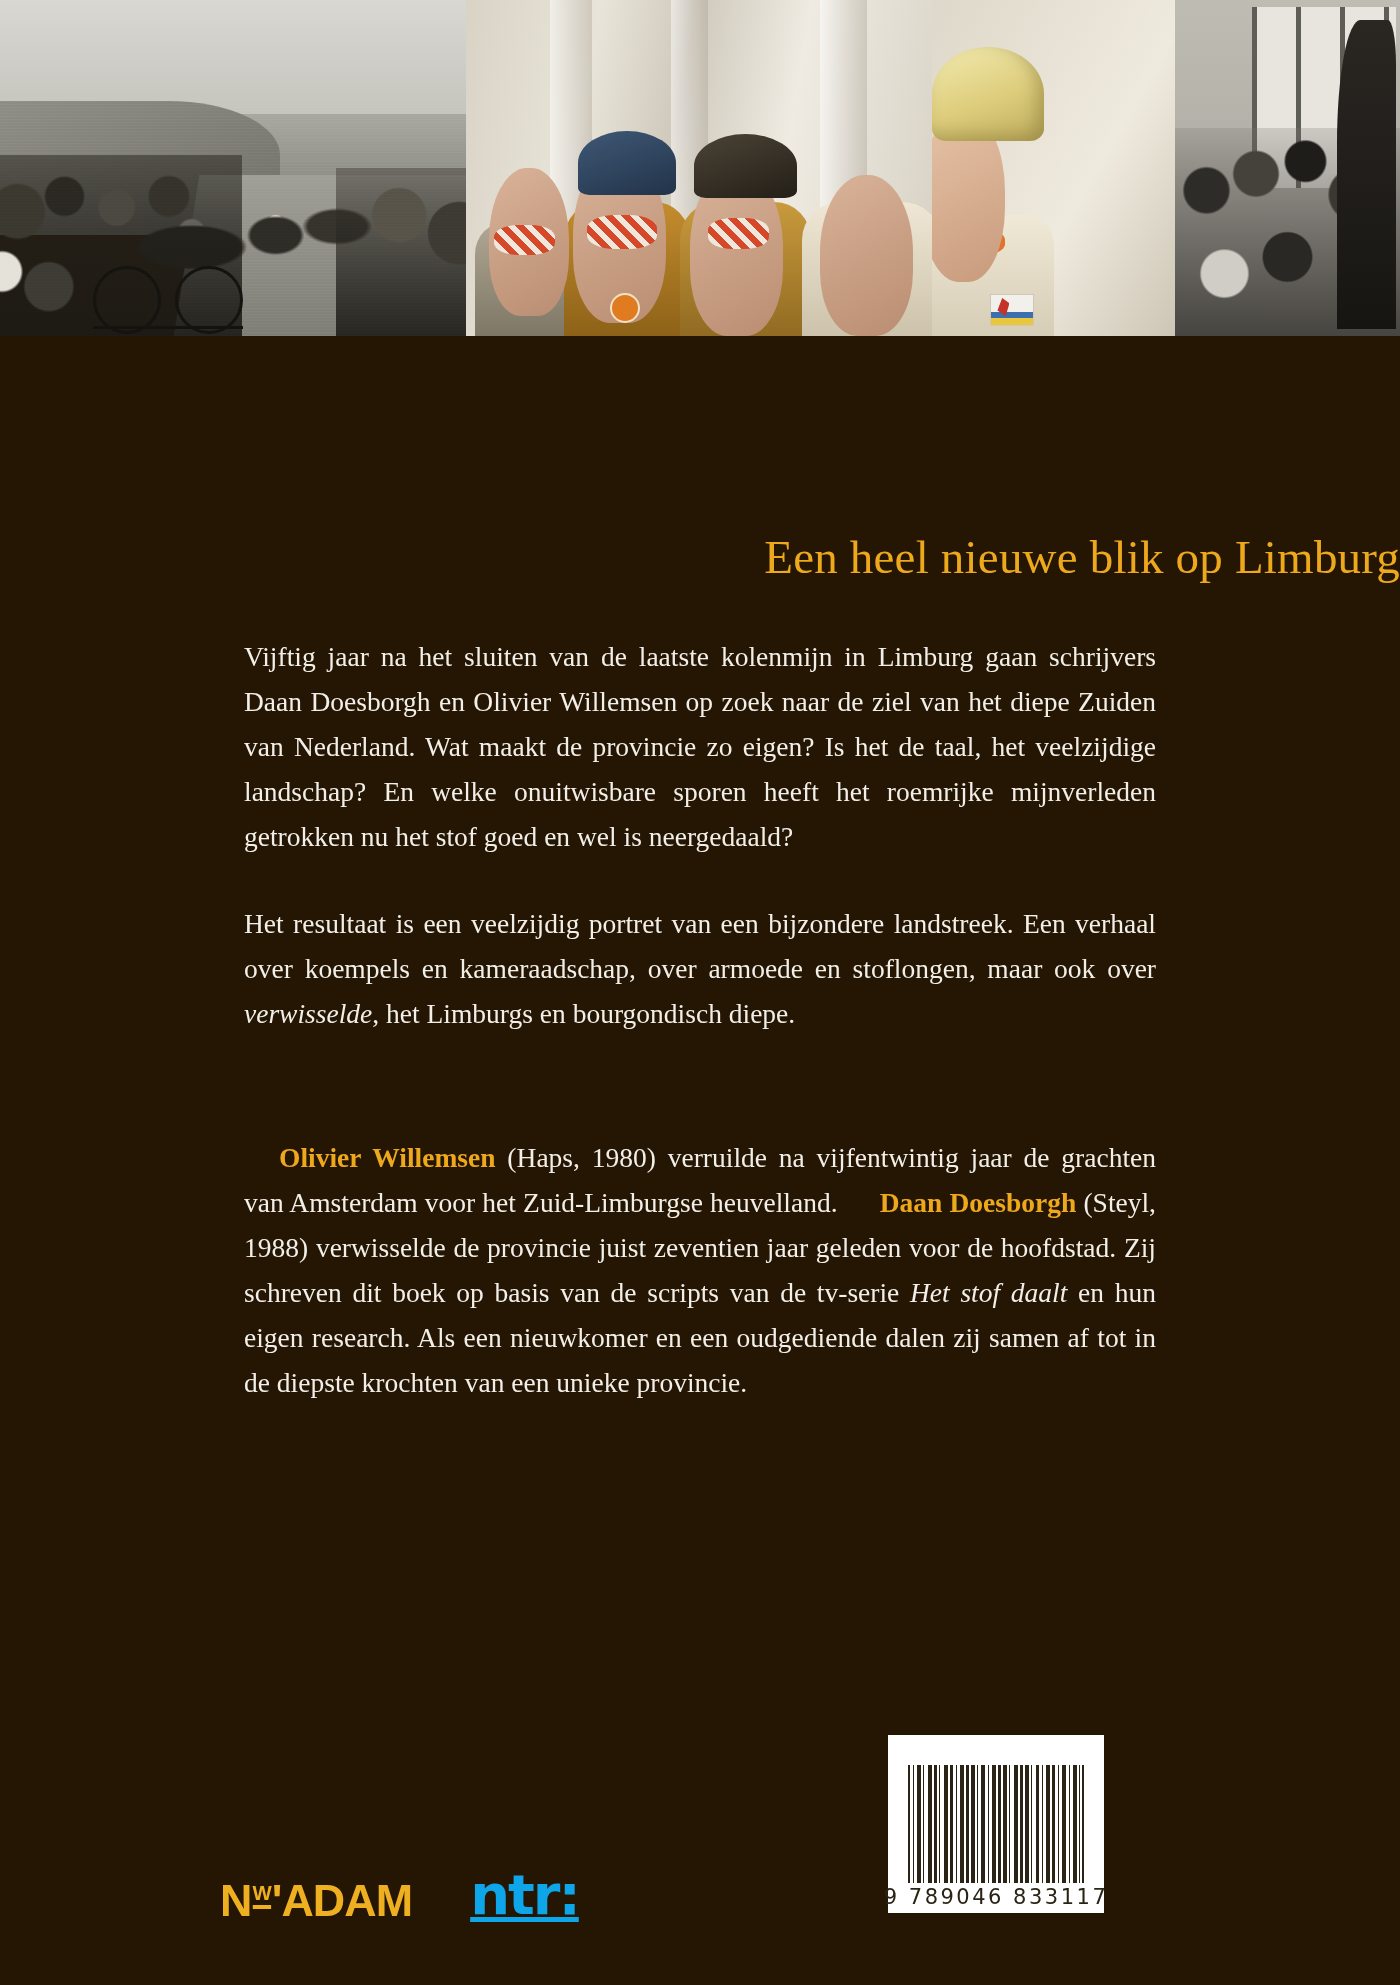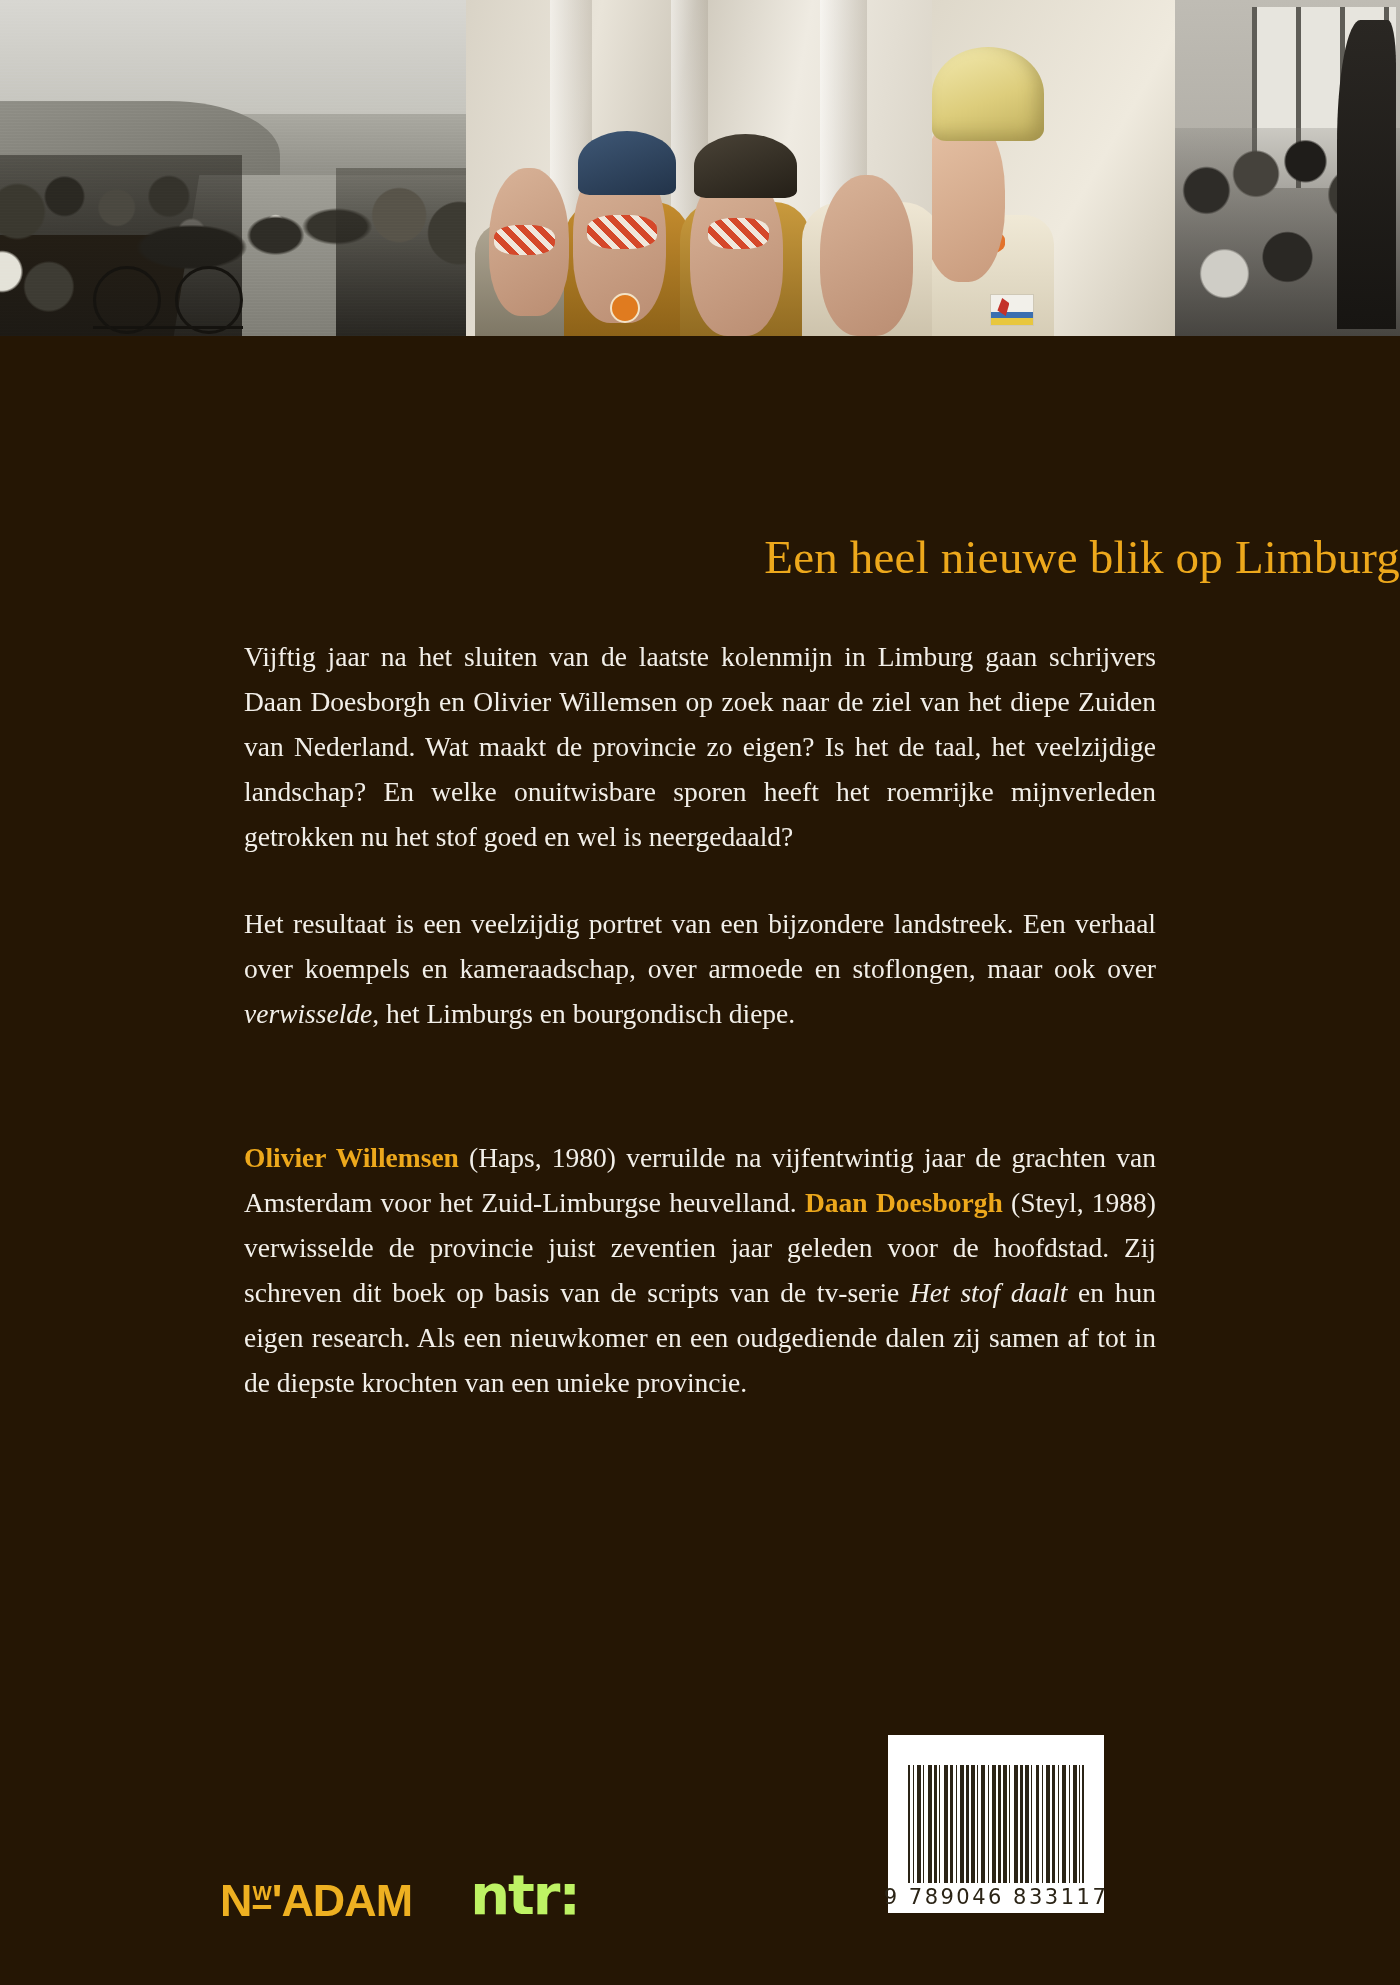--- a/index.html
+++ b/index.html
@@ -241,20 +241,21 @@
     line-height: 45px;
     text-align: justify;
     margin: 0 0 42px 0;
     hyphens: none;
   }
   p.para.last { margin-bottom: 0; }
   p.para em { font-style: italic; }
   .gold-name {
     color: #eda81c;
     font-weight: bold;
+    margin-left: 35px;
   }
   .bio { padding-top: 57px; }
 
   
   .footer {
     position: absolute;
     left: 0; bottom: 0;
     width: 1400px;
     height: 330px;
   }
@@ -281,26 +282,27 @@
   }
   .logo-nwadam .sup {
     font-size: 20px;
     position: relative;
     top: -14px;
     border-bottom: 4px solid #eeb021;
     padding-bottom: 2px;
     margin: 0 1px;
   }
   .logo-ntr {
-    color: #bef264;
+    color: #0ea5e9;
     font-family: "DejaVu Sans", sans-serif;
     font-weight: bold;
     font-size: 56px;
     line-height: 1;
     letter-spacing: -2px;
+    text-decoration: underline;
   }
 
   .barcode-box {
     position: absolute;
     right: 296px;
     bottom: 72px;
     width: 216px;
     height: 178px;
     background: #ffffff;
     padding: 0;

